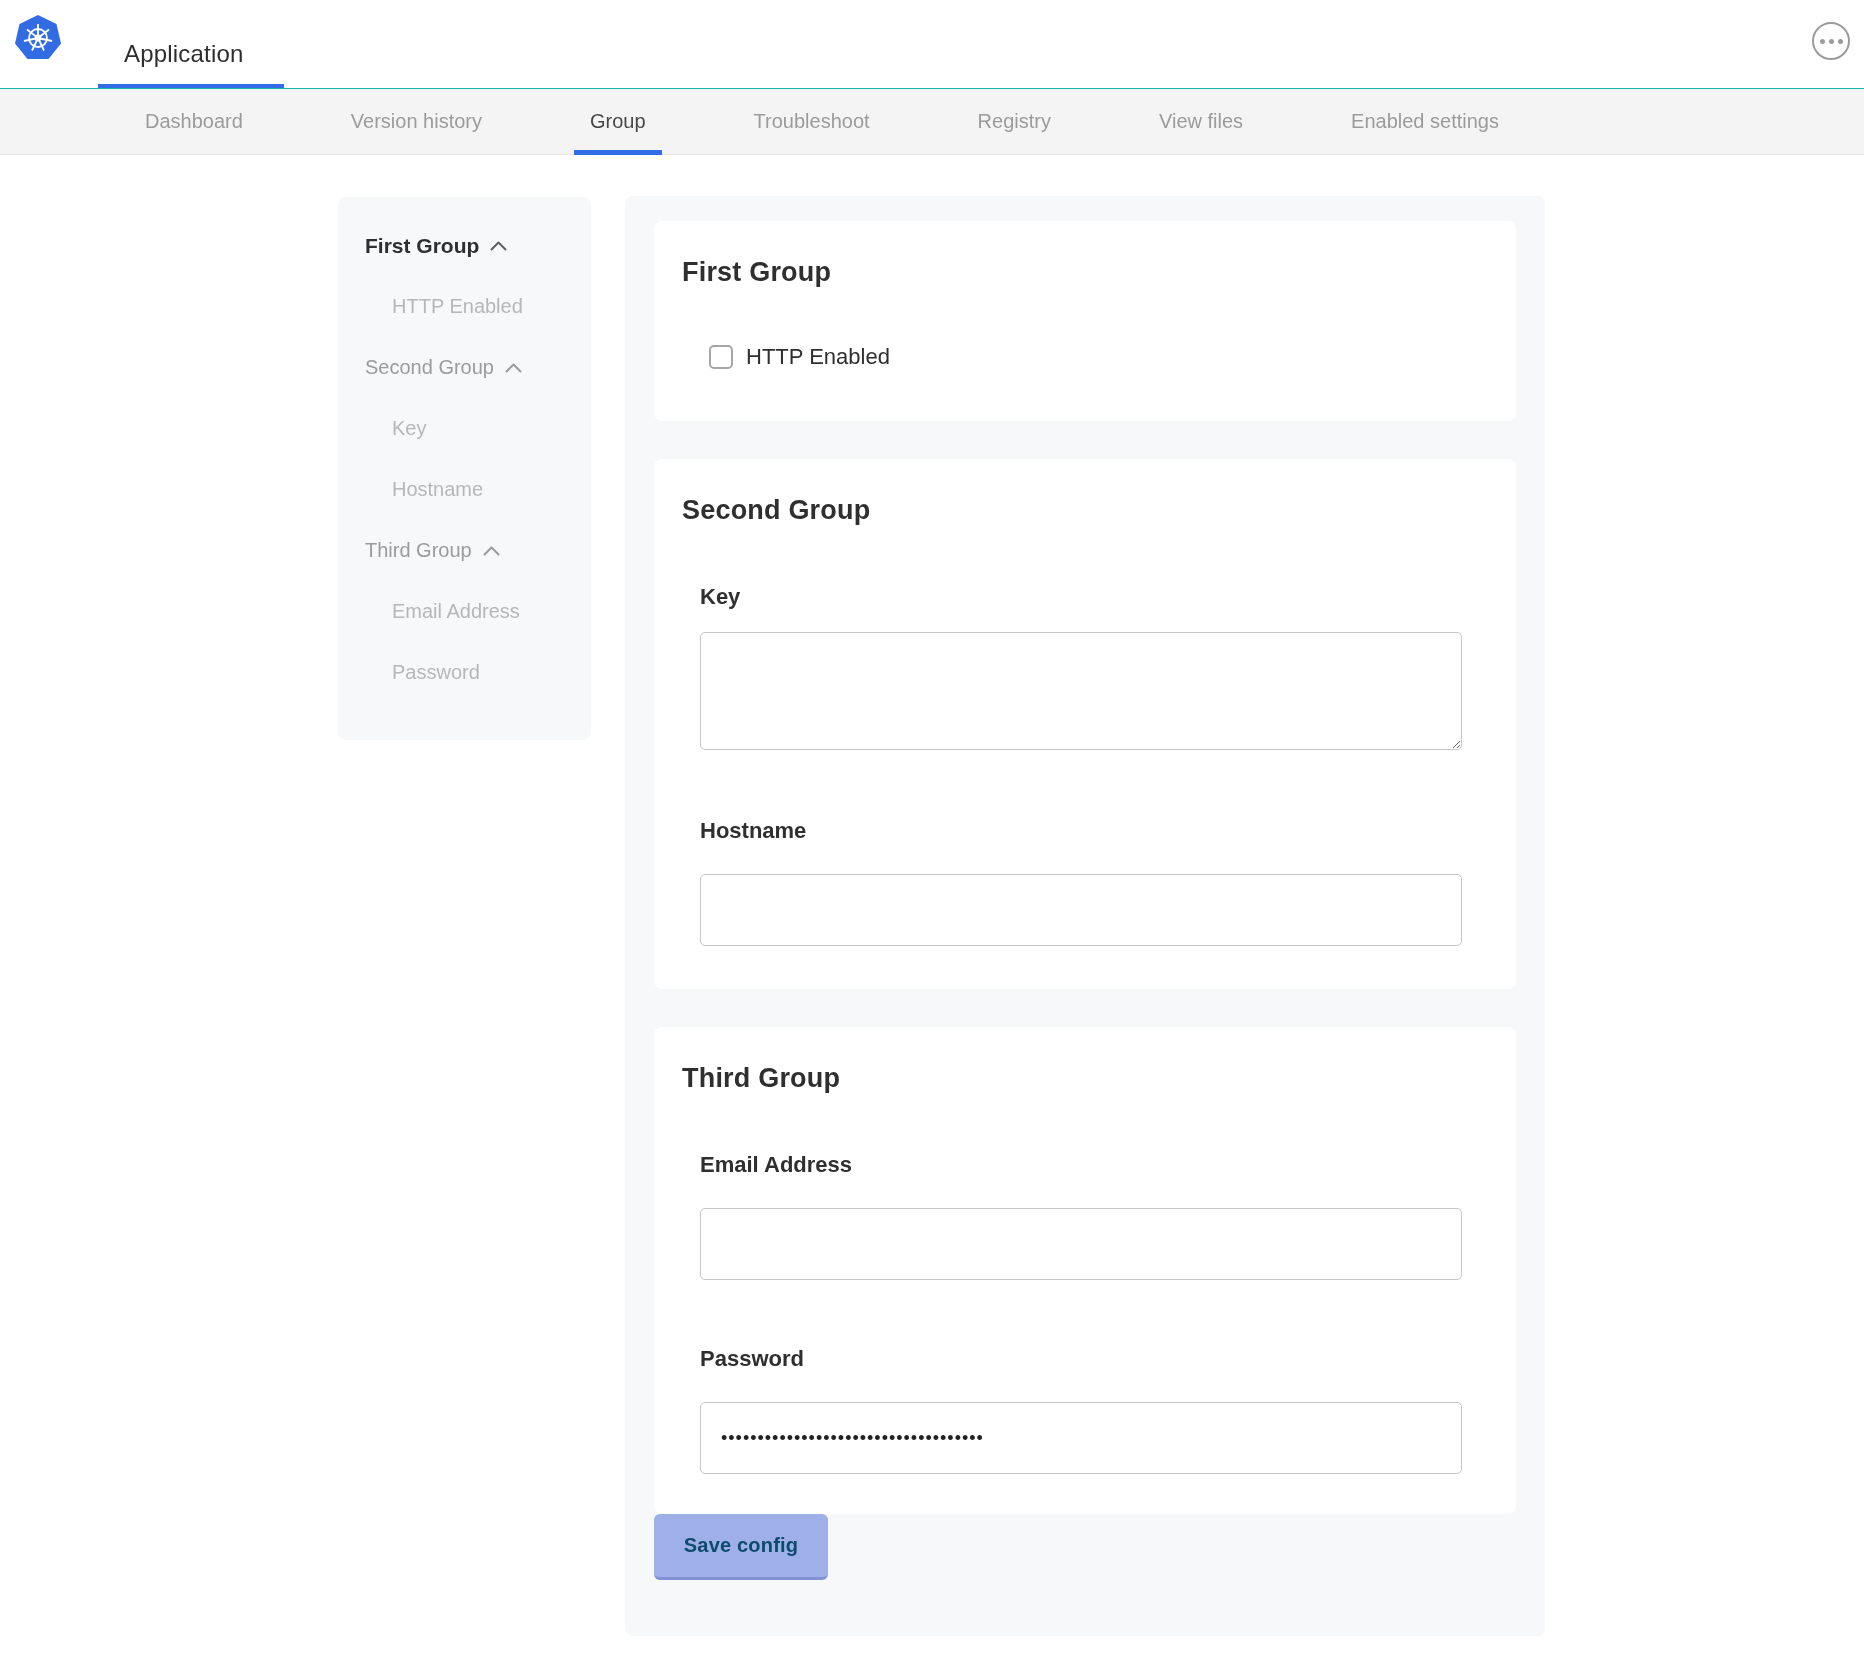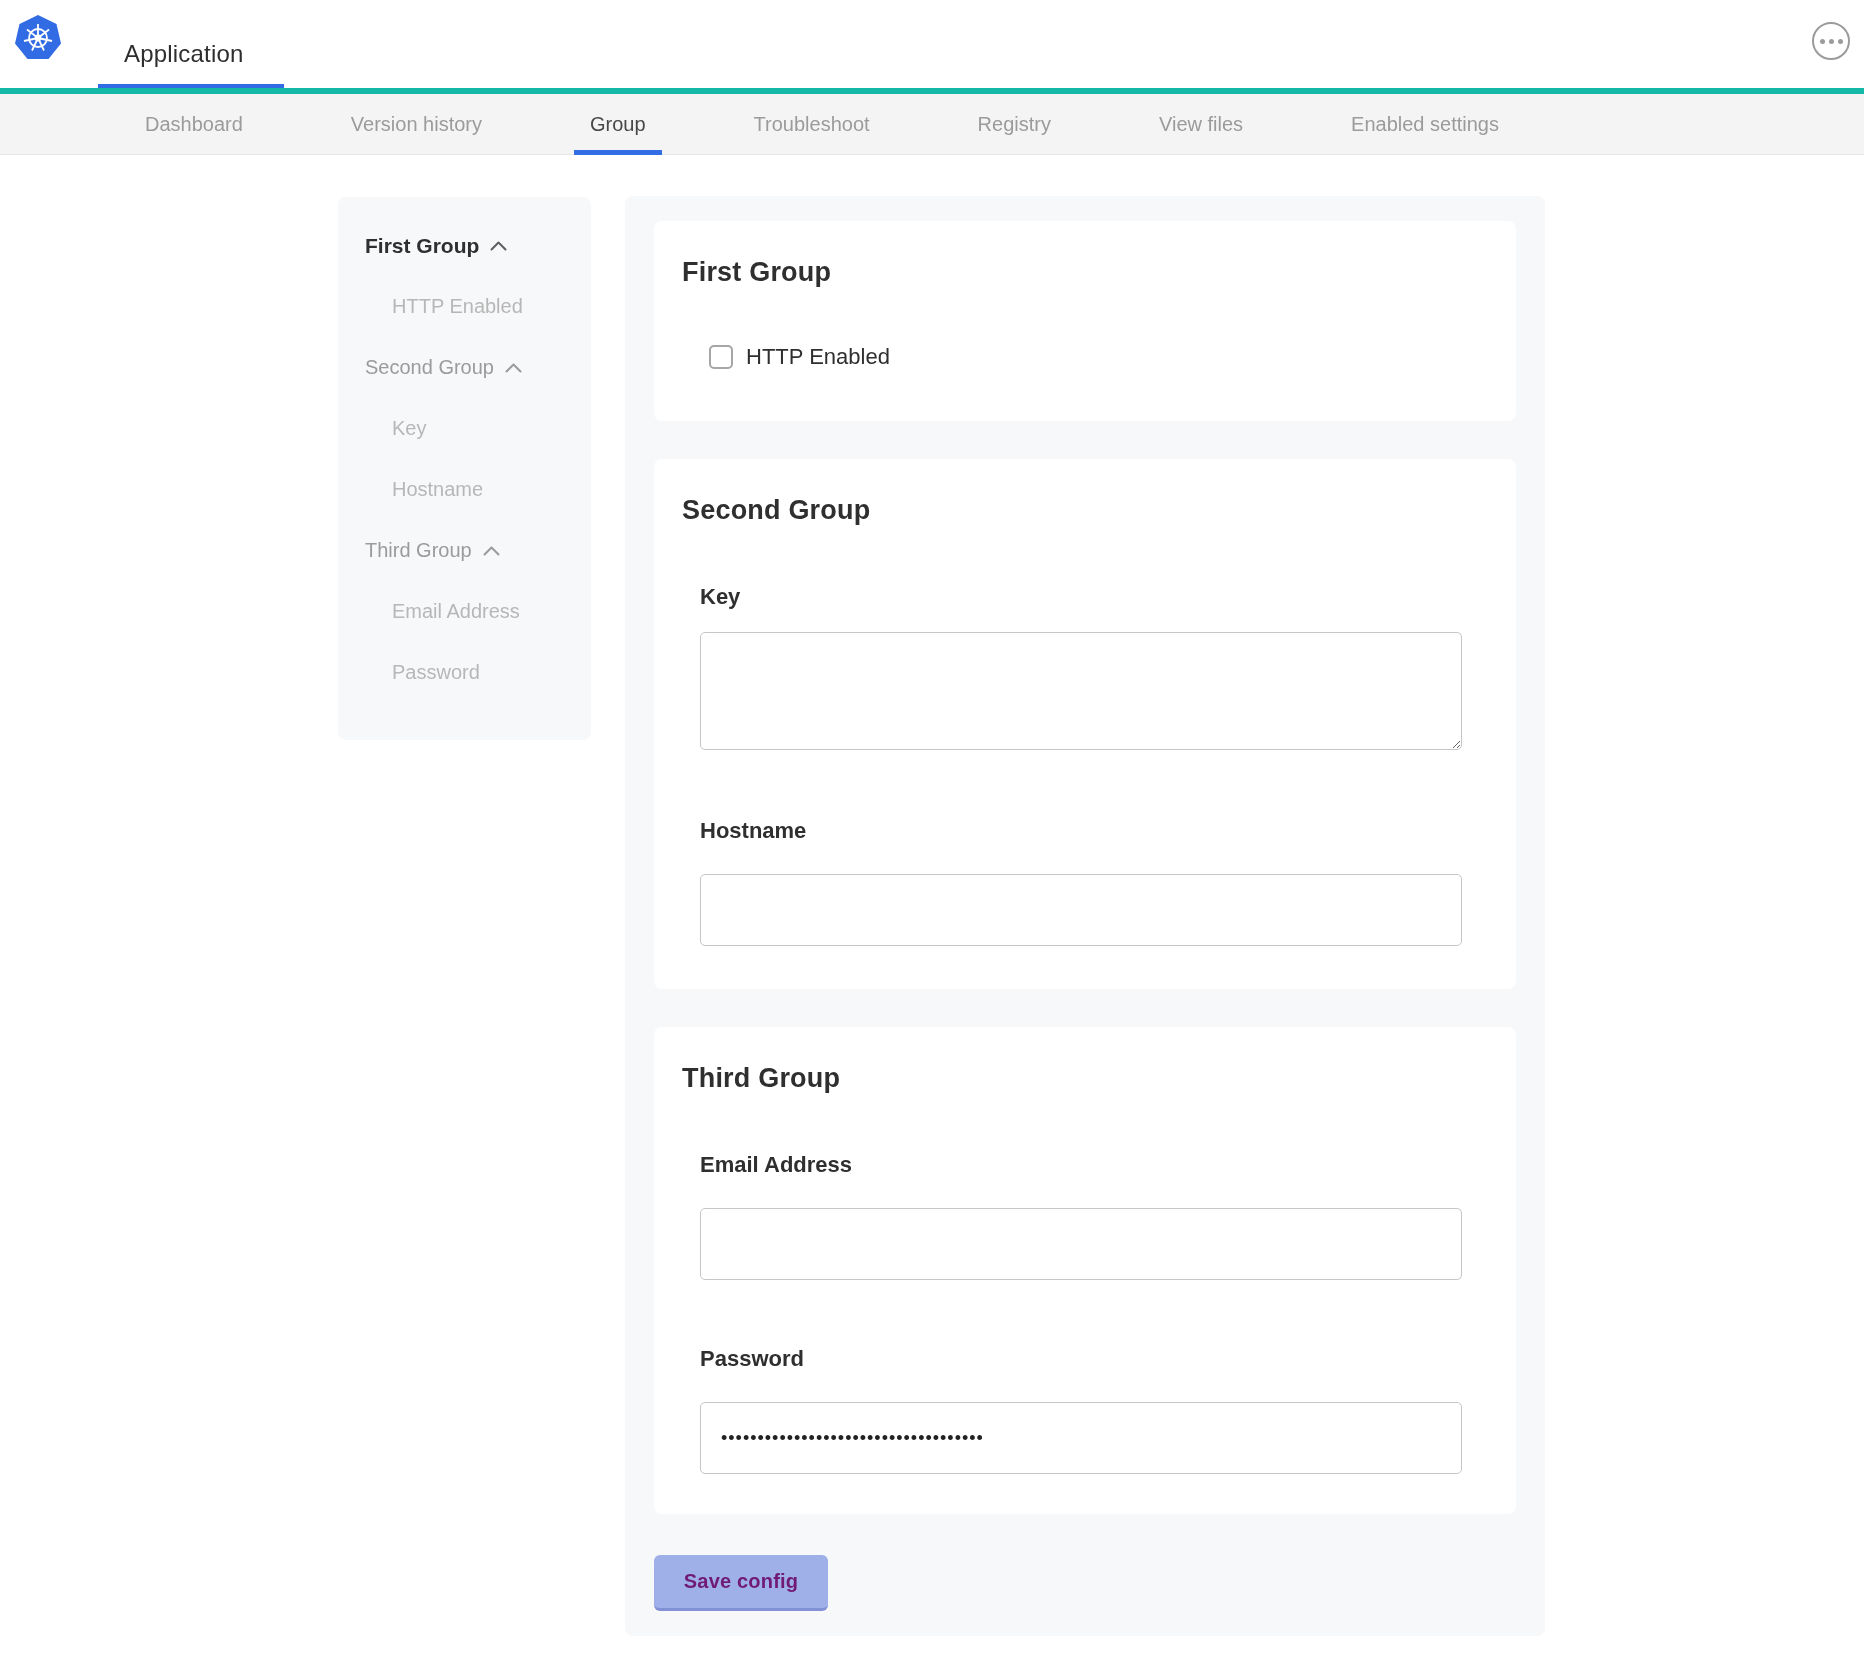--- a/index.html
+++ b/index.html
@@ -12,21 +12,21 @@
   .app-title { position: absolute; left: 124px; top: 12px; height: 84px; display: flex; align-items: center;
                font-size: 24px; font-weight: 500; color: #2e2e2e; letter-spacing: .2px; }
   .app-underline { position: absolute; left: 98px; bottom: 0; width: 186px; height: 4px; background: #326de6; }
   .menu-btn { position: absolute; right: 14px; top: 22px; width: 38px; height: 38px; border-radius: 50%;
               border: 2px solid #9b9b9b; background: #fff; display: flex; align-items: center; justify-content: center;
               gap: 4px; cursor: pointer; }
   .menu-btn i { width: 5px; height: 5px; border-radius: 50%; background: #9b9b9b; }
 
   
   .navbar { position: absolute; left: 0; top: 88px; width: 1864px; height: 67px; background: #f4f4f5;
-            border-top: 6px solid #14b8a6; border-bottom: 1px solid #e6e6e6;
+            border-top: 1px solid #14b8a6; border-bottom: 1px solid #e6e6e6;
             display: flex; align-items: stretch; }
   .tab { position: relative; margin-left: 0; padding: 0 16px; display: flex; align-items: center;
          font-size: 20px; color: #9b9b9b; cursor: pointer; white-space: nowrap; }
   .tab:first-child { margin-left: 129px; }
   .tab + .tab { margin-left: 76px; }
   .tab.active { color: #484848; font-weight: 500; }
   .tab .tab-underline { position: absolute; left: 0; right: 0; bottom: -1px; height: 5px; background: #326de6; }
 
   
   .sidebar { position: absolute; left: 338px; top: 197px; width: 253px; height: 543px;
@@ -56,22 +56,22 @@
   .field-label { font-size: 22px; font-weight: 600; color: #2f2f2f; }
   .mt-58 { margin-top: 58px; } .mt-66 { margin-top: 66px; } .mt-68 { margin-top: 68px; }
   .text-input { display: block; width: 762px; height: 72px; margin-top: 30px; border: 1px solid #c6c6c6;
                 border-radius: 5px; background: #fff; font-size: 22px; padding: 0 20px;
                 font-family: "Liberation Sans", sans-serif; color: #2b2b2b; outline: none; }
   .text-area { display: block; width: 762px; height: 118px; margin-top: 22px; border: 1px solid #c6c6c6;
                border-radius: 5px; background: #fff; font-size: 22px; padding: 14px 20px;
                font-family: "Liberation Sans", sans-serif; color: #2b2b2b; outline: none; resize: both; }
   .password-input { letter-spacing: 1px; font-size: 18px; color: #222; }
 
-  .save-btn { margin-top: 41px; margin-left: 0; width: 174px; height: 56px; background: #9fb0e8;
-              border: none; border-bottom: 3px solid #8290d6; border-radius: 6px; color: #701a75;
+  .save-btn { margin-left: 0; width: 174px; height: 66px; background: #9fb0e8;
+              border: none; border-bottom: 3px solid #8290d6; border-radius: 6px; color: #0c4a6e;
               font-size: 20px; font-weight: 700; font-family: "Liberation Sans", sans-serif;
               cursor: pointer; letter-spacing: .2px; }
 </style>
 </head>
 <body>
 
 <div class="header">
   <div class="logo-wrap">
     <svg width="48" height="48" viewBox="0 0 48 48">
       <polygon points="24,1 42.5,10 47,29.5 34.5,45 13.5,45 1,29.5 5.5,10" fill="#326ce5"></polygon>

